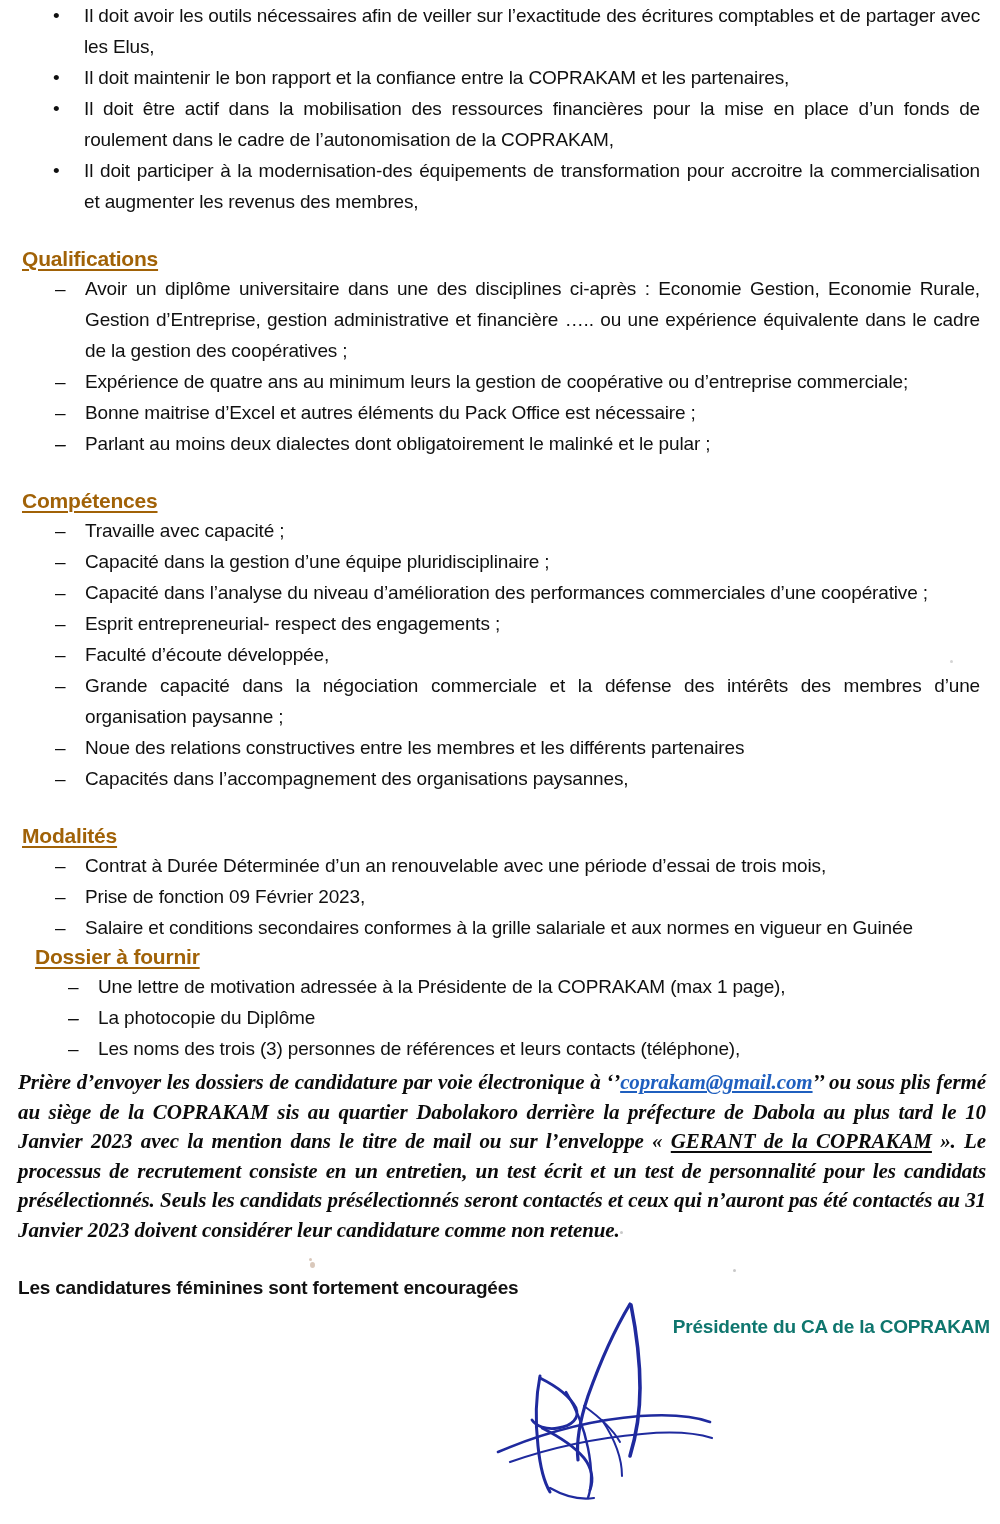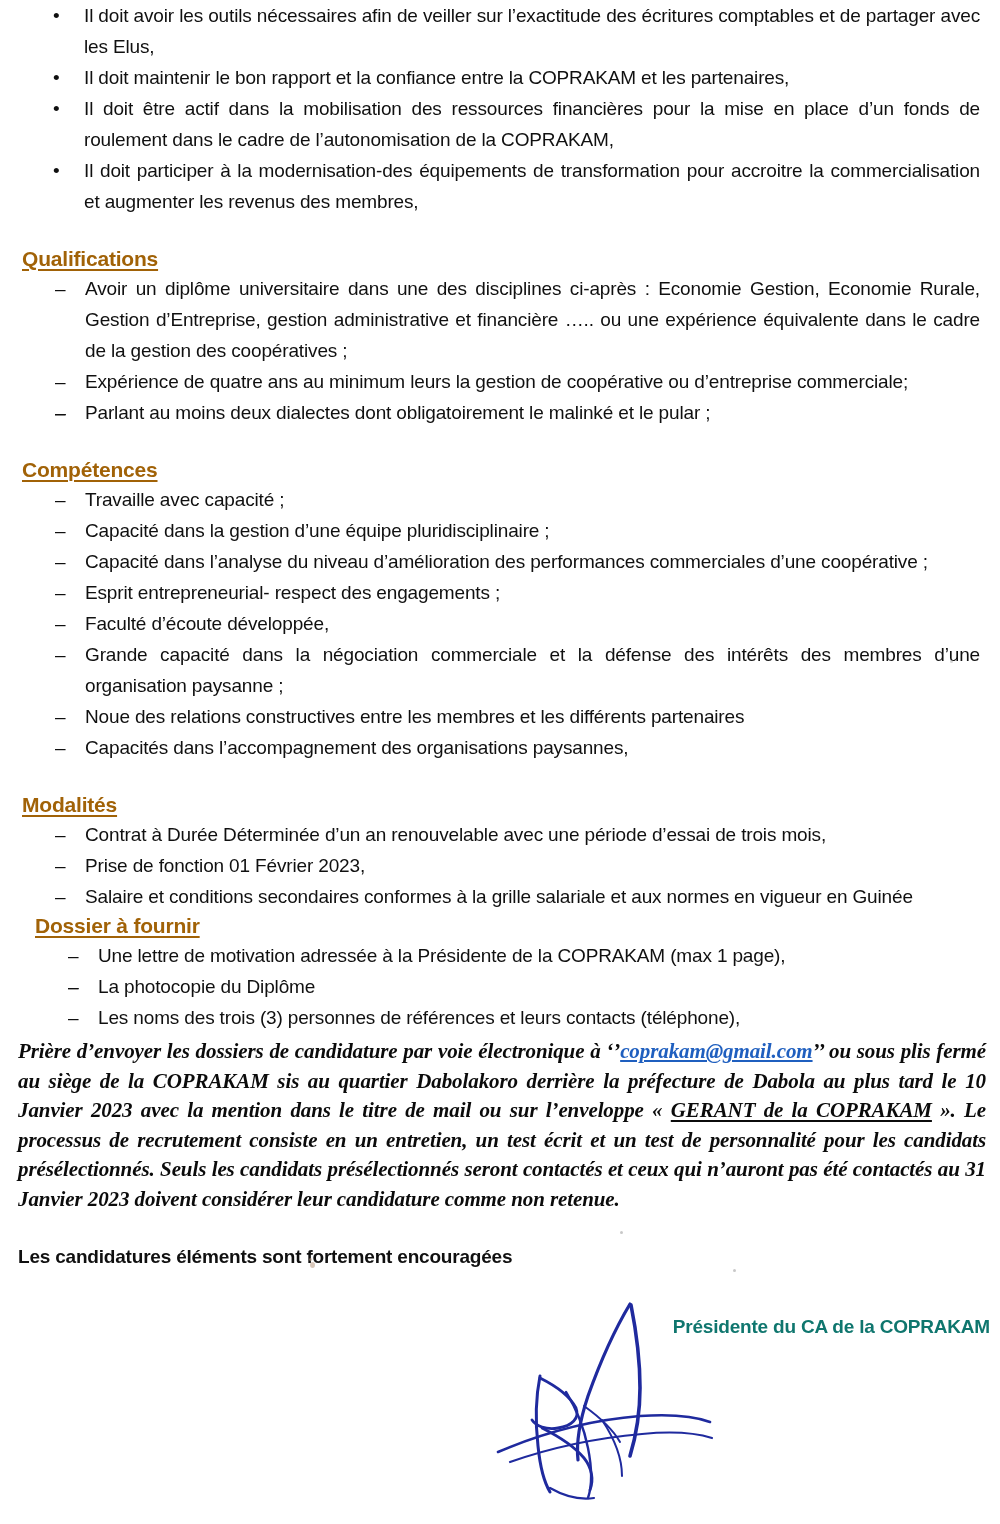--- a/index.html
+++ b/index.html
@@ -186,20 +186,21 @@
         <li class="justify">
           <span class="marker">–</span>
           <span>Avoir un diplôme universitaire dans une des disciplines ci-après : Economie Gestion, Economie Rurale, Gestion d’Entreprise, gestion administrative et financière ….. ou une expérience équivalente dans le cadre de la gestion des coopératives ;</span>
         </li>
         <li>
           <span class="marker">–</span>
           <span>Expérience de quatre ans au minimum leurs la gestion de coopérative ou d’entreprise commerciale;</span>
         </li>
         <li>
           <span class="marker">–</span>
+          <span>Bonne maitrise d’Excel et autres éléments du Pack Office est nécessaire ;</span>
         </li>
         <li>
           <span class="marker">–</span>
         </li>
         <li>
           <span class="marker">–</span>
           <span>Parlant au moins deux dialectes dont obligatoirement le malinké et le pular ;</span>
         </li>
       </ul>
     </div>
@@ -248,21 +249,21 @@
 
     <div class="heading-row">
       <div class="heading">Modalités</div>
       <ul class="dashes">
         <li>
           <span class="marker">–</span>
           <span>Contrat à Durée Déterminée d’un an renouvelable avec une période d’essai de trois mois,</span>
         </li>
         <li>
           <span class="marker">–</span>
-          <span>Prise de fonction 01 Février 2023,</span>
+          <span>Prise de fonction 09 Février 2023,</span>
         </li>
         <li>
           <span class="marker">–</span>
           <span>Salaire et conditions secondaires conformes à la grille salariale et aux normes en vigueur en Guinée</span>
         </li>
       </ul>
     </div>
 
     <div style="margin-top:2px;padding-left:13px;">
       <div class="heading">Dossier à fournir</div>
@@ -280,21 +281,21 @@
         </li>
         <li>
           <span class="marker">–</span>
           <span>Les noms des trois (3) personnes de références et leurs contacts (téléphone),</span>
         </li>
       </ul>
     </div>
 
     <p class="italic-para"><span>Prière d’envoyer les dossiers de candidature par voie électronique à ‘’</span><a class="email-link" href="#">coprakam@gmail.com</a><span>’’ ou  sous plis fermé au siège de la COPRAKAM sis au quartier Dabolakoro derrière la préfecture de Dabola au plus tard le 10 Janvier 2023 avec la mention dans le titre de mail ou sur l’enveloppe « </span><span class="ul-strong">GERANT de la COPRAKAM</span><span> ». Le processus de recrutement consiste en un entretien, un test écrit et un test de personnalité pour les candidats présélectionnés. Seuls les candidats présélectionnés seront contactés et ceux qui n’auront pas été contactés au 31 Janvier 2023 doivent considérer leur candidature comme non retenue.</span></p>
 
-    <div class="closing-note">Les candidatures éléments sont fortement encouragées</div>
+    <div class="closing-note">Les candidatures féminines sont fortement encouragées</div>
 
   </div>
 
   <div class="signature-zone">
 
     <div class="signatory-title">Présidente du CA de la COPRAKAM</div>
 
     <svg class="sig-ink" viewBox="0 0 260 210">
       <g fill="none" stroke="#1f2a9e" stroke-linecap="round" stroke-linejoin="round">
         <path d="M150 4 C132 34 118 68 108 96 C100 120 96 142 98 160" stroke-width="3.2"></path>

